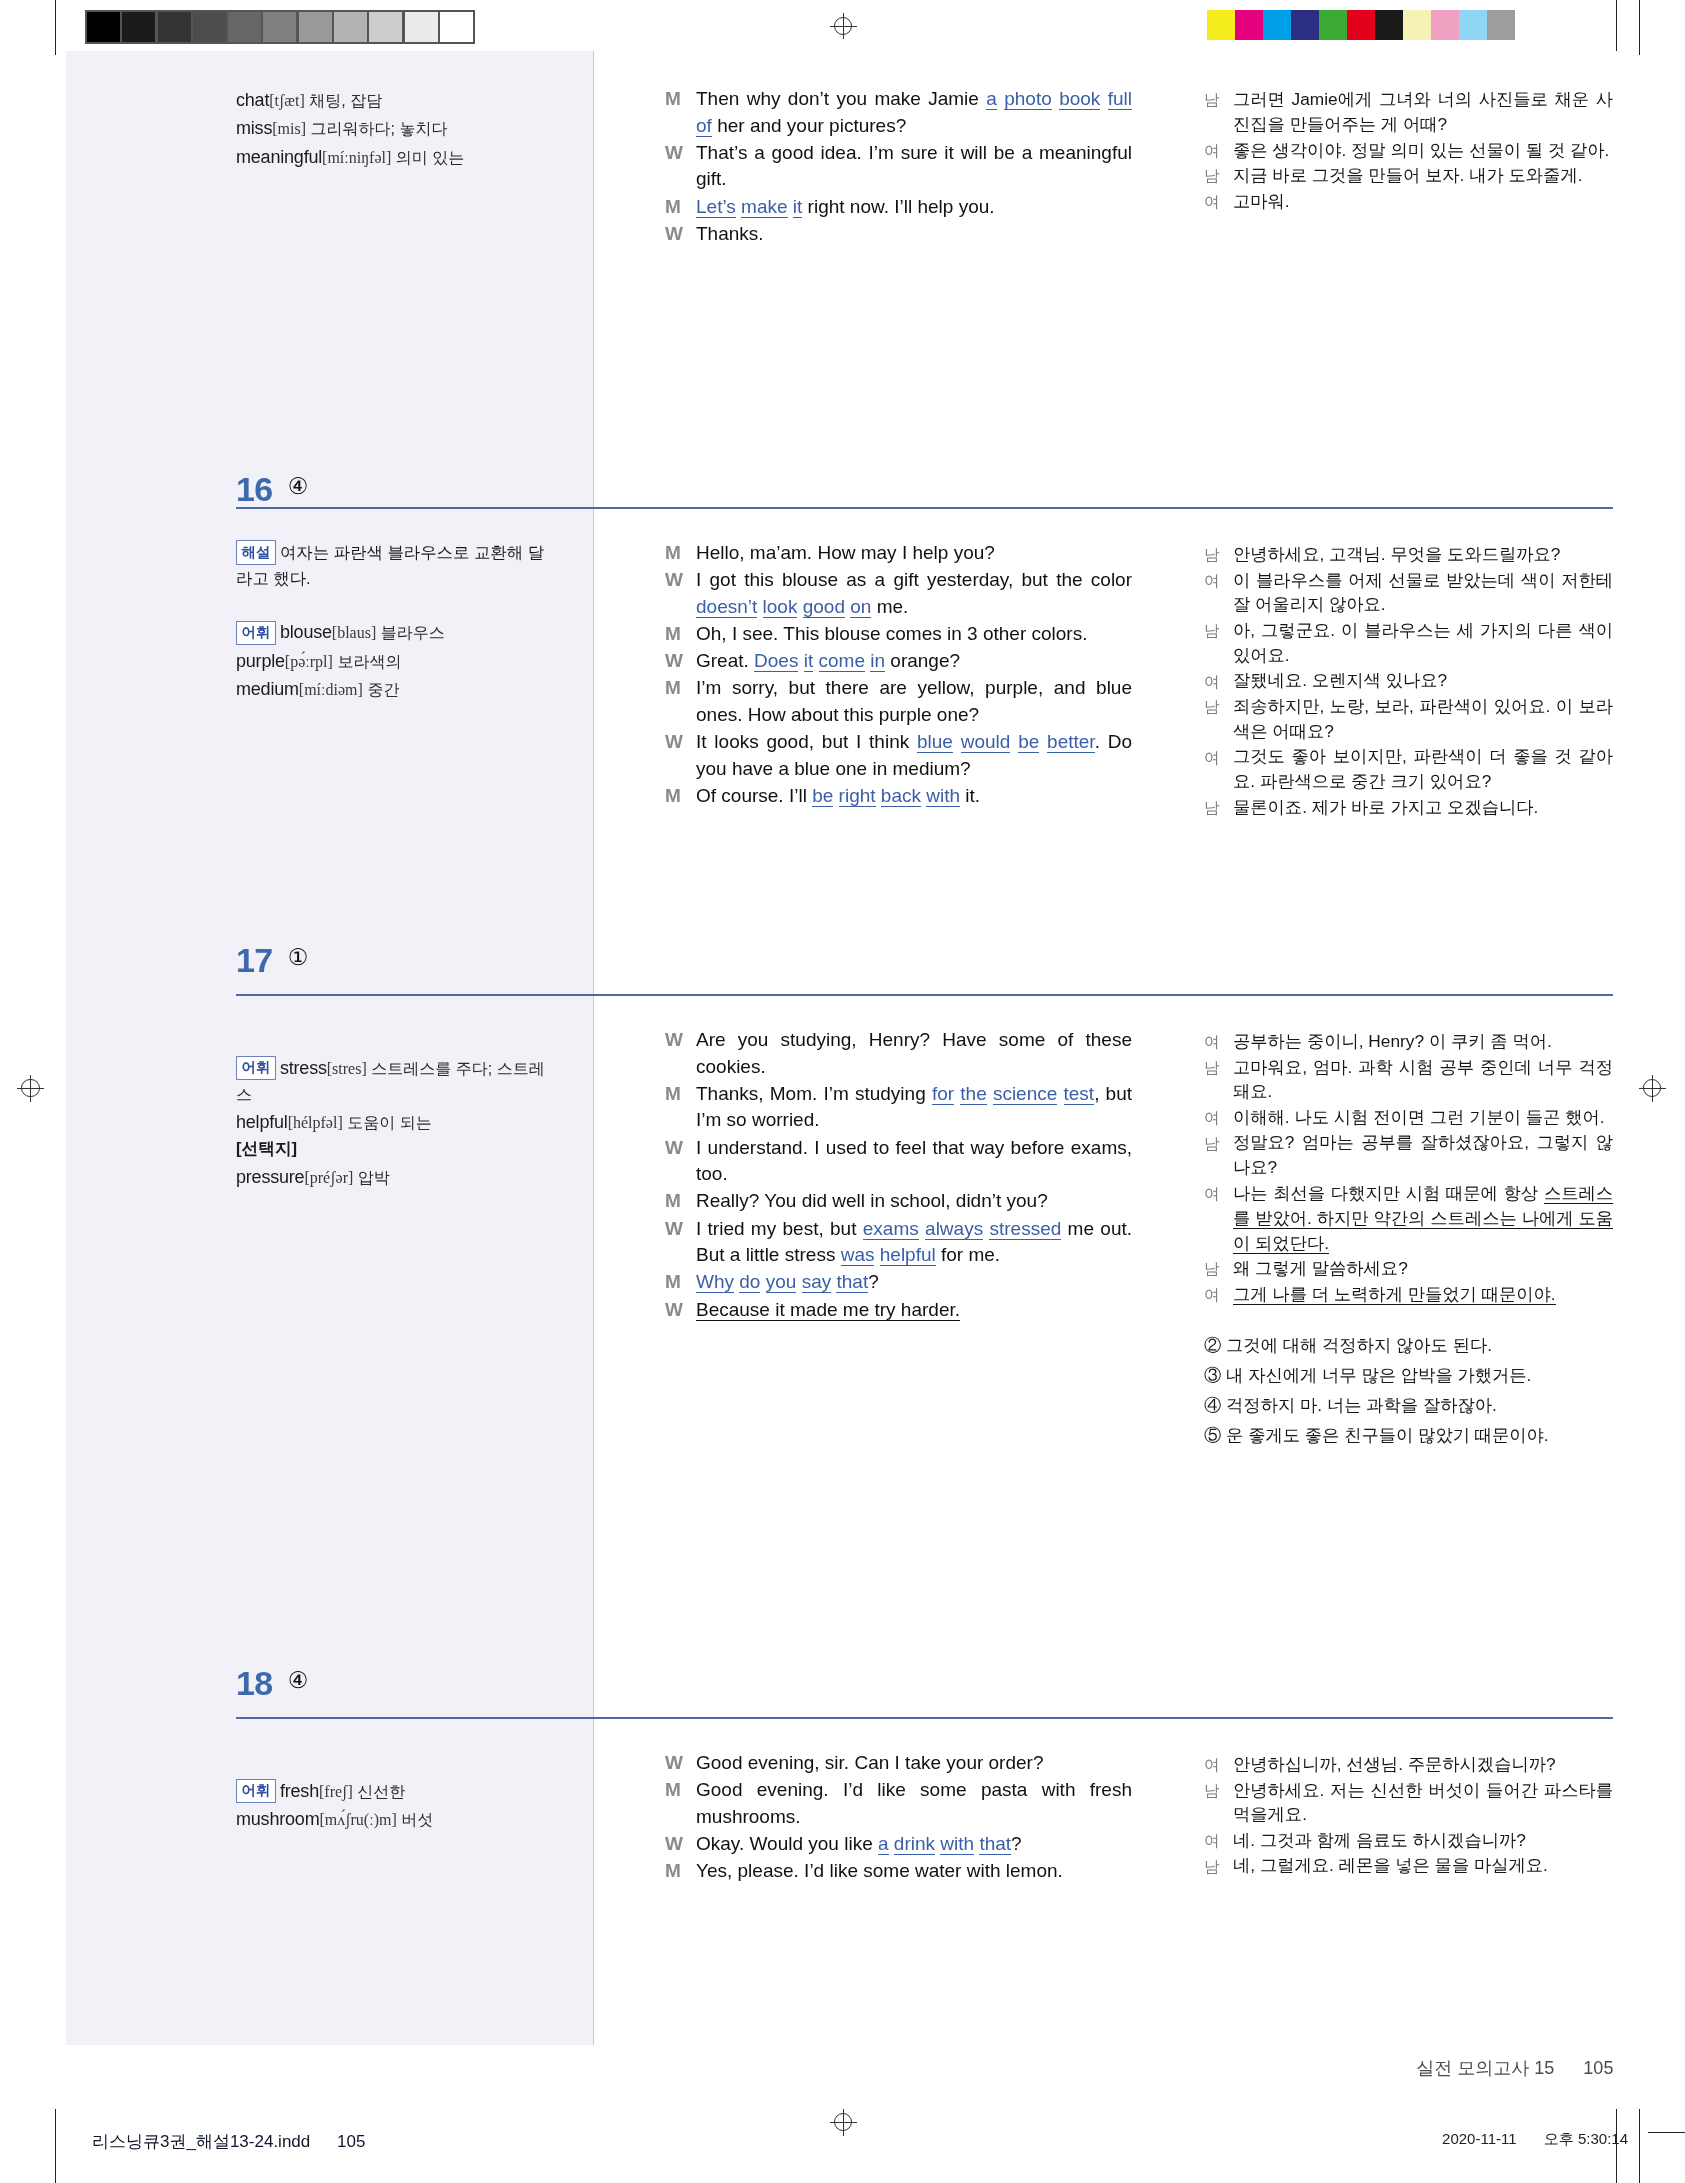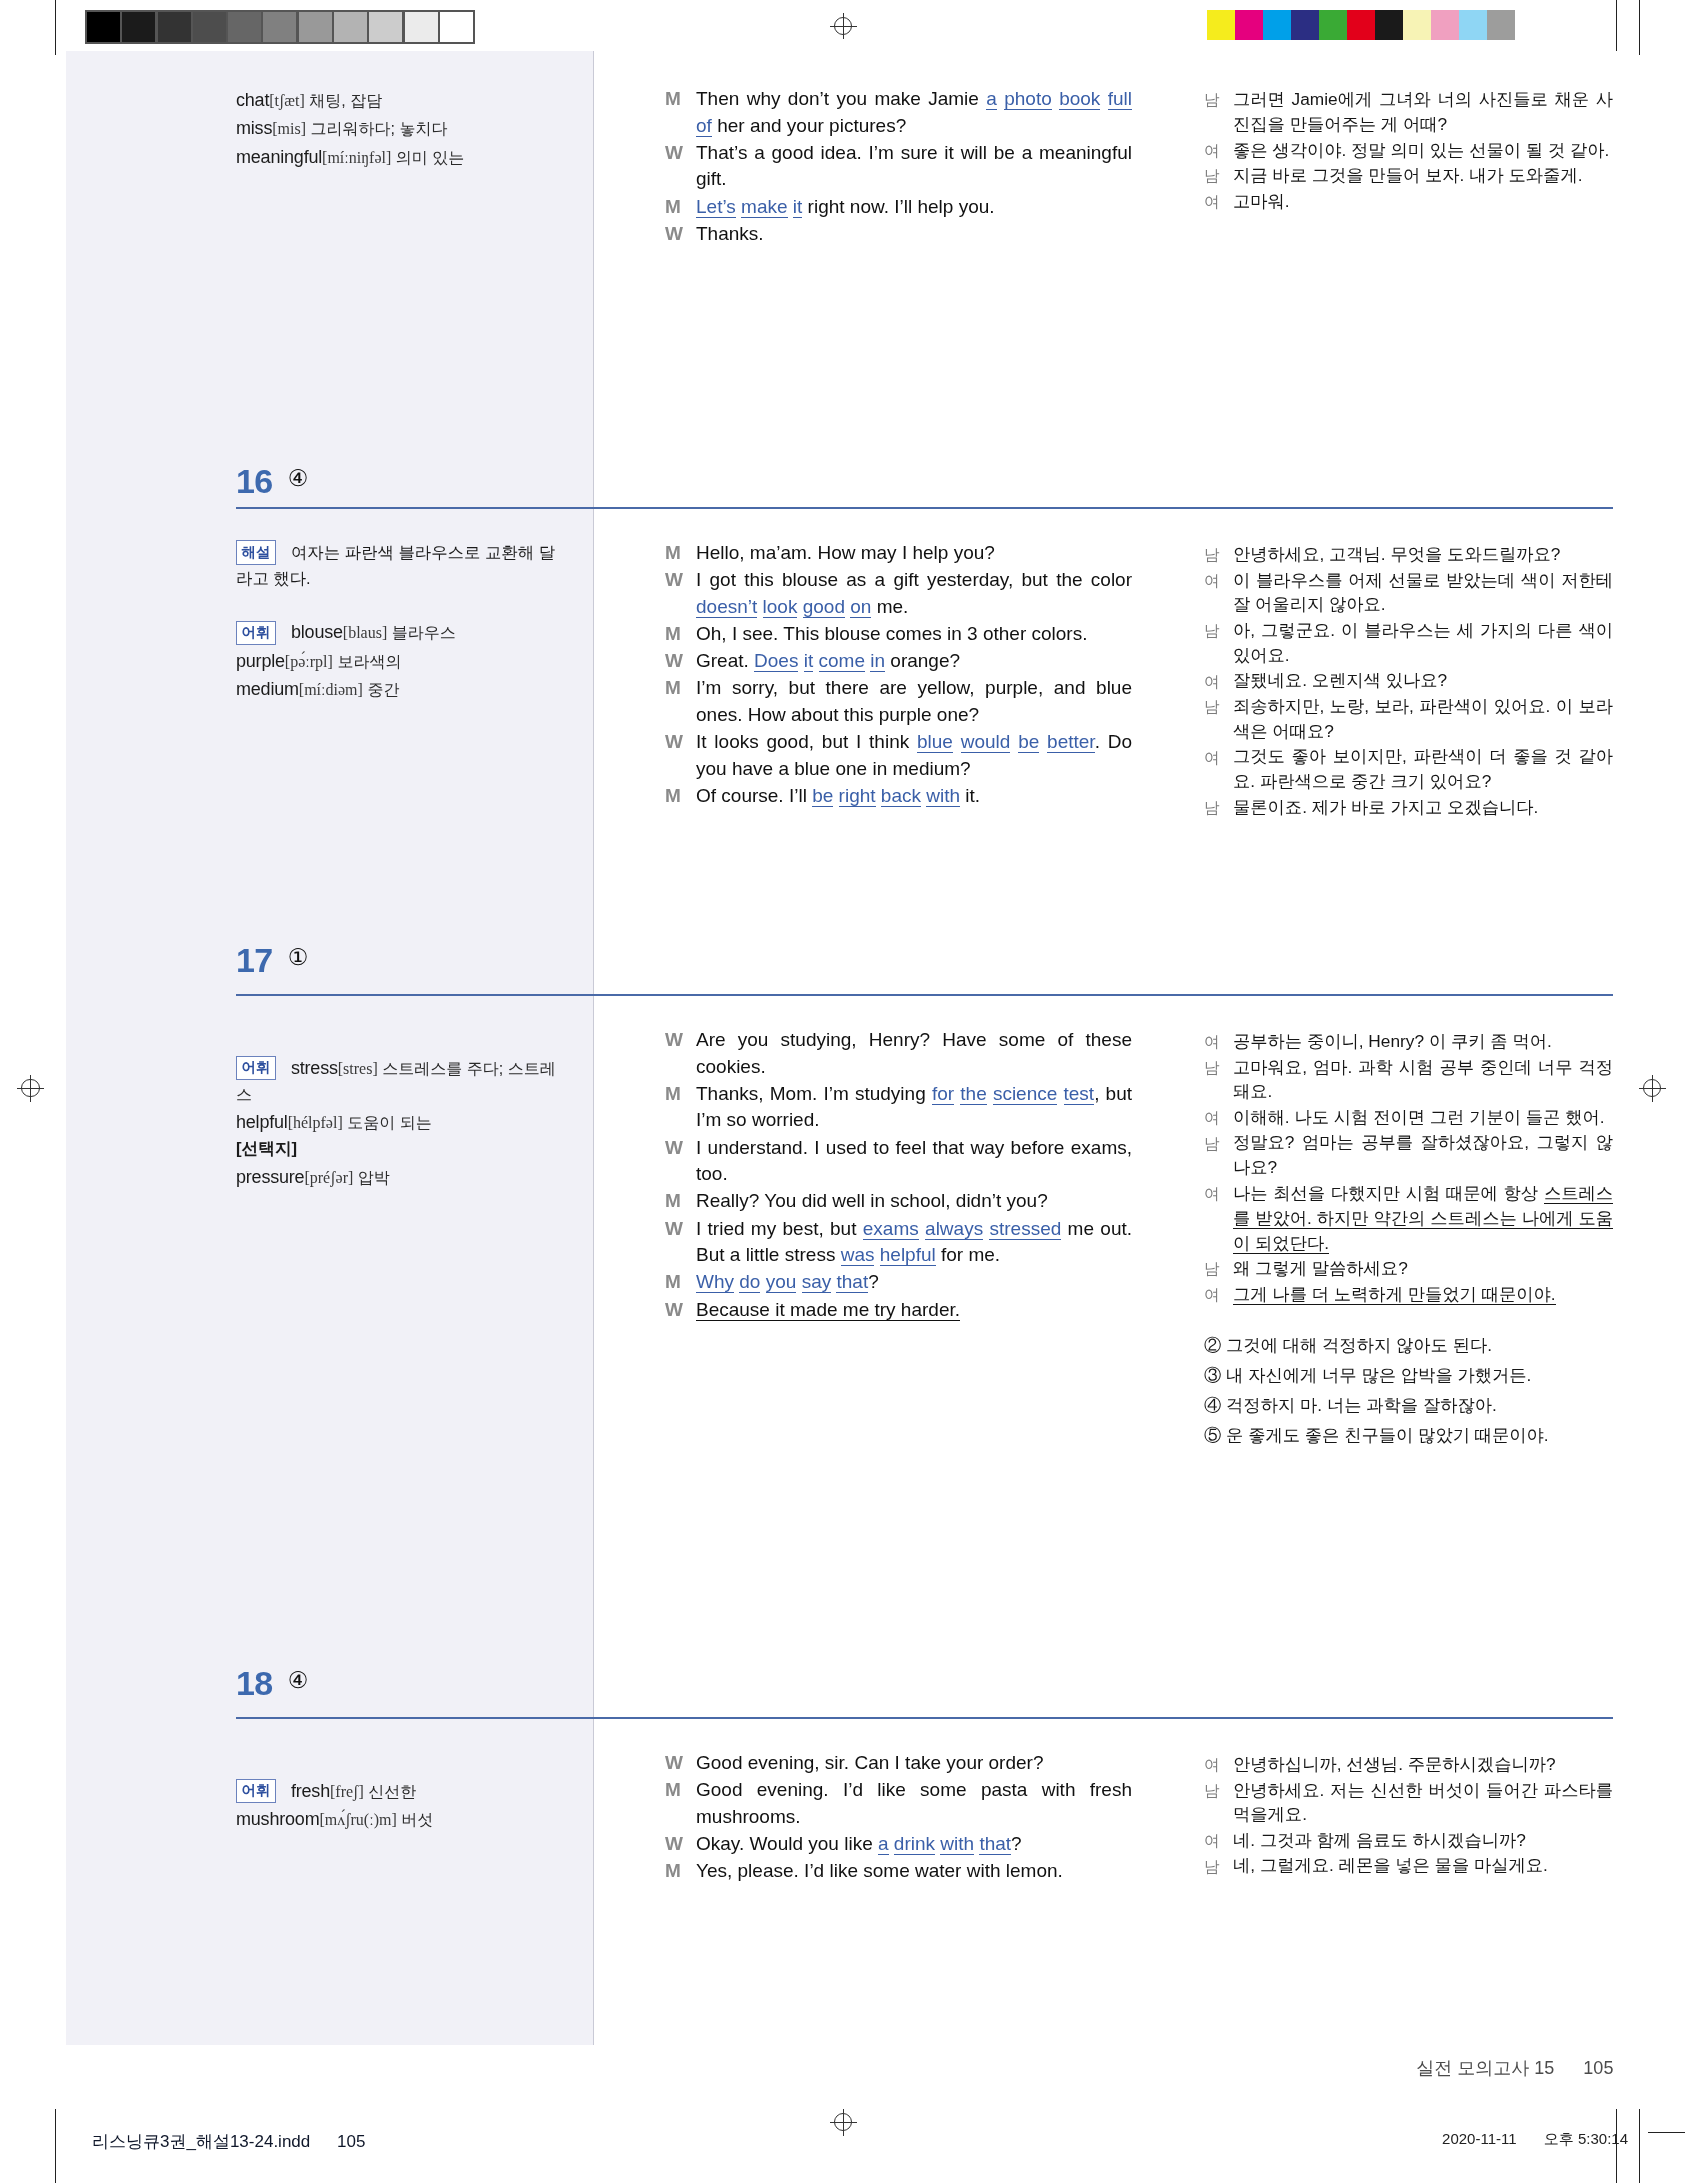--- a/index.html
+++ b/index.html
@@ -55,21 +55,21 @@
           font-family:"Liberation Sans", sans-serif; display:inline-block; vertical-align:middle;}
   .qans { font-size:23px; color:#111; display:inline-block; vertical-align:middle;
           margin-left:15px; position:relative; top:-2.9px;}
   .qrule { position:absolute; left:170px; width:1377px; height:2.3px; background:#4a6aa8; }
 
   
   .lcol { position:absolute; left:170px; width:323px; font-size:16.4px; color:#1b1b1b;
           line-height:1.58; }
   .tagline { text-indent:0; }
   .tag { display:inline-block; border:1.2px solid #6b82bd; color:#2d4f9e; font-weight:bold;
-         font-size:14.4px; line-height:1; padding:3.5px 4.6px 4.6px 4.6px; margin-right:15px;
+         font-size:14.4px; line-height:1; padding:3.5px 4.6px 4.6px 4.6px; margin-right:4px;
          background:#fff; vertical-align:1.2px; }
   .voc { margin-top:26.5px; }
   .voc .w { font-size:18px; letter-spacing:-0.2px; }
   .voc .ph { font-family:"Liberation Serif", serif; font-size:16px; color:#3a3a3a; }
   .voc .kr { font-size:16px; color:#2a2a2a; }
   .voc .bracket { font-weight:bold; font-size:16.7px; }
 
   
   .ecol { position:absolute; left:599px; width:467px; font-size:19px; color:#111;
           line-height:1.40; }
@@ -199,21 +199,21 @@
             <span class="kspk">남</span>
             <span class="ktxt"><span>지금 바로 그것을 만들어 보자. 내가 도와줄게.</span></span>
           </div>
           <div class="kline">
             <span class="kspk">여</span>
             <span class="ktxt nj"><span>고마워.</span></span>
           </div>
         </div>
       </div>
       <div class="item" style="top: 403px;">
-        <div class="qhead" style="top:8px"><span class="qnum">16</span><span class="qans">④</span></div>
+        <div class="qhead" style="top:16px"><span class="qnum">16</span><span class="qans">④</span></div>
         <div class="qrule" style="top:53px"></div>
         <div class="lcol" style="top:86px">
           <div class="tagline"><span class="tag">해설</span><span>여자는 파란색 블라우스로 교환해 달라고 했다.</span></div>
           <div class="voc">
             <div><span class="tag">어휘</span><span class="w">blouse</span><span class="ph">[blaus]</span> <span class="kr">블라우스</span></div>
             <div><span class="w">purple</span><span class="ph">[pə́ːrpl]</span> <span class="kr">보라색의</span></div>
             <div><span class="w">medium</span><span class="ph">[míːdiəm]</span> <span class="kr">중간</span></div>
           </div>
         </div>
         <div class="ecol" style="top:86px">

